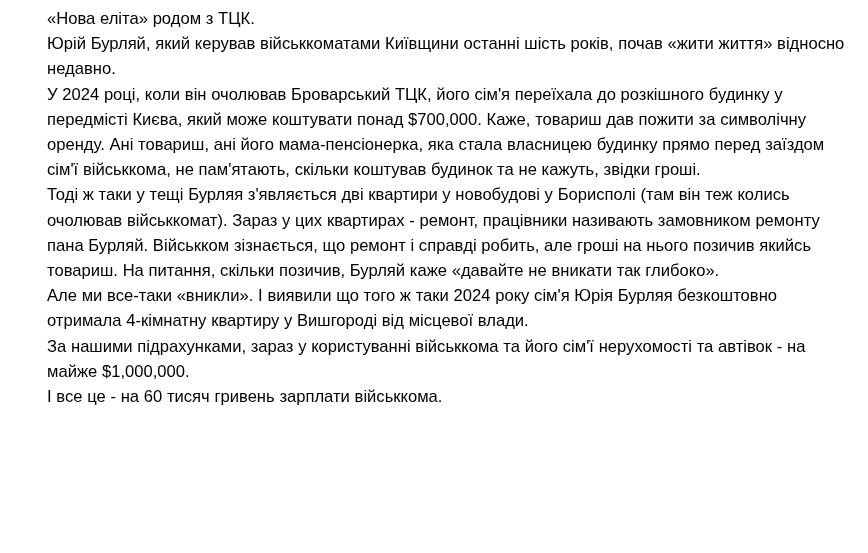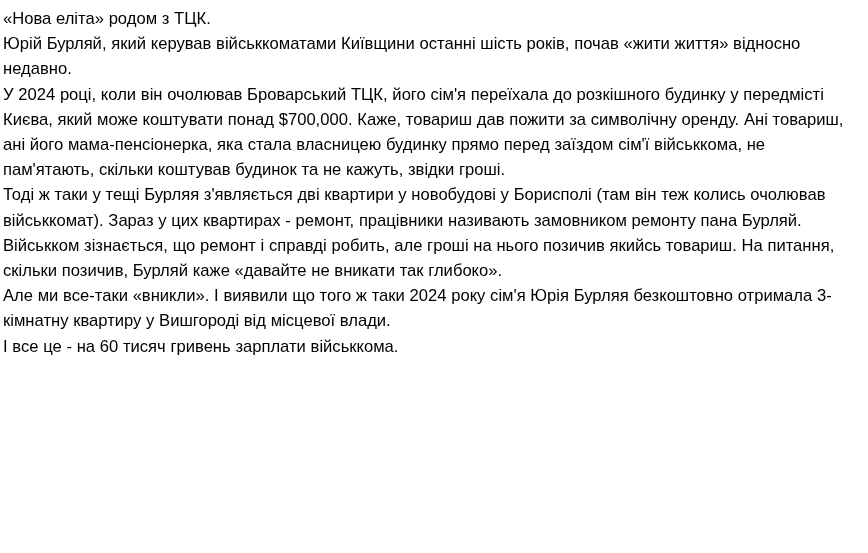--- a/index.html
+++ b/index.html
@@ -10,34 +10,36 @@
   body {
     width: 868px;
     height: 553px;
     overflow: hidden;
     font-family: "Liberation Sans", sans-serif;
     color: #000000;
   }
   #article {
     padding: 6px 12px 0 3px;
     box-sizing: border-box;
+    margin-left: 44px;
   }
   .para {
     margin: 0 0 0 0;
     font-size: 16.6px;
     line-height: 25.2px;
     letter-spacing: 0.0px;
     word-spacing: 0.1px;
     text-align: left;
     color: #000000;
   }
 </style>
 </head>
 <body>
 
 <div id="article">
   <p class="para">«Нова еліта» родом з ТЦК.</p>
   <p class="para">Юрій Бурляй, який керував військкоматами Київщини останні шість років, почав «жити життя» відносно недавно.</p>
   <p class="para">У 2024 році, коли він очолював Броварський ТЦК, його сім'я переїхала до розкішного будинку у передмісті Києва, який може коштувати понад $700,000. Каже, товариш дав пожити за символічну оренду. Ані товариш, ані його мама-пенсіонерка, яка стала власницею будинку прямо перед заїздом сім'ї військкома, не пам'ятають, скільки коштував будинок та не кажуть, звідки гроші.</p>
   <p class="para">Тоді ж таки у тещі Бурляя з'являється дві квартири у новобудові у Борисполі (там він теж колись очолював військкомат). Зараз у цих квартирах - ремонт, працівники називають замовником ремонту пана Бурляй. Військком зізнається, що ремонт і справді робить, але гроші на нього позичив якийсь товариш. На питання, скільки позичив, Бурляй каже «давайте не вникати так глибоко».</p>
-  <p class="para">Але ми все-таки «вникли». І виявили що того ж таки 2024 року сім'я Юрія Бурляя безкоштовно отримала 3-кімнатну квартиру у Вишгороді від місцевої влади.</p>
+  <p class="para">Але ми все-таки «вникли». І виявили що того ж таки 2024 року сім'я Юрія Бурляя безкоштовно отримала 4-кімнатну квартиру у Вишгороді від місцевої влади.</p>
+  <p class="para">За нашими підрахунками, зараз у користуванні військкома та його сім'ї нерухомості та автівок - на майже $1,000,000.</p>
   <p class="para">І все це - на 60 тисяч гривень зарплати військкома.</p>
 </div>
 
 </body></html>

